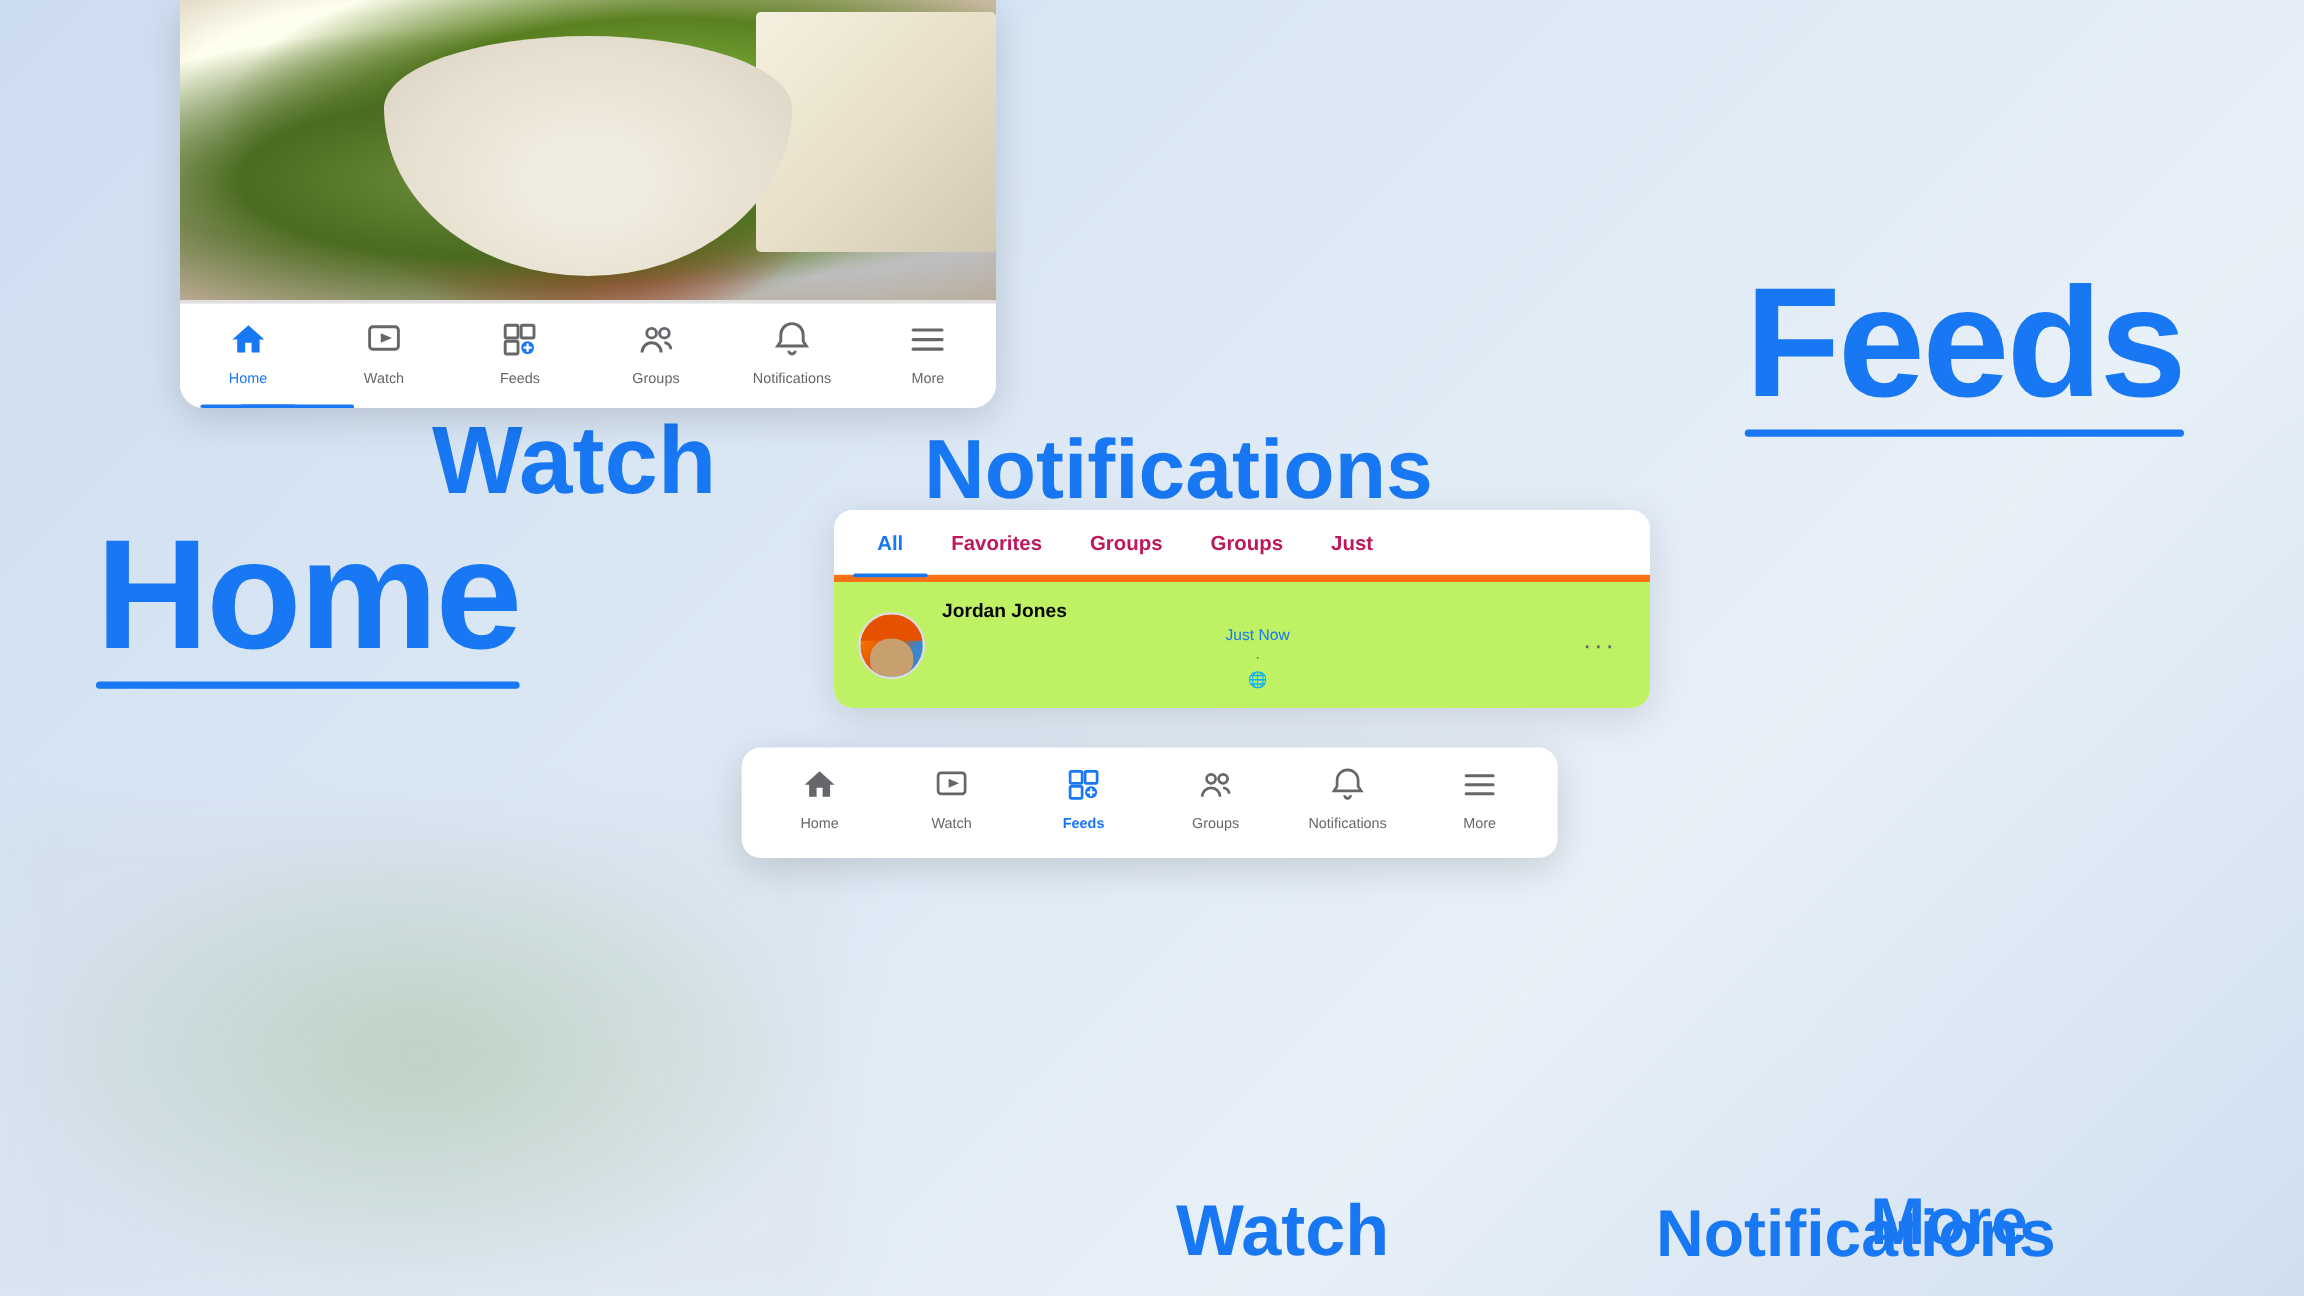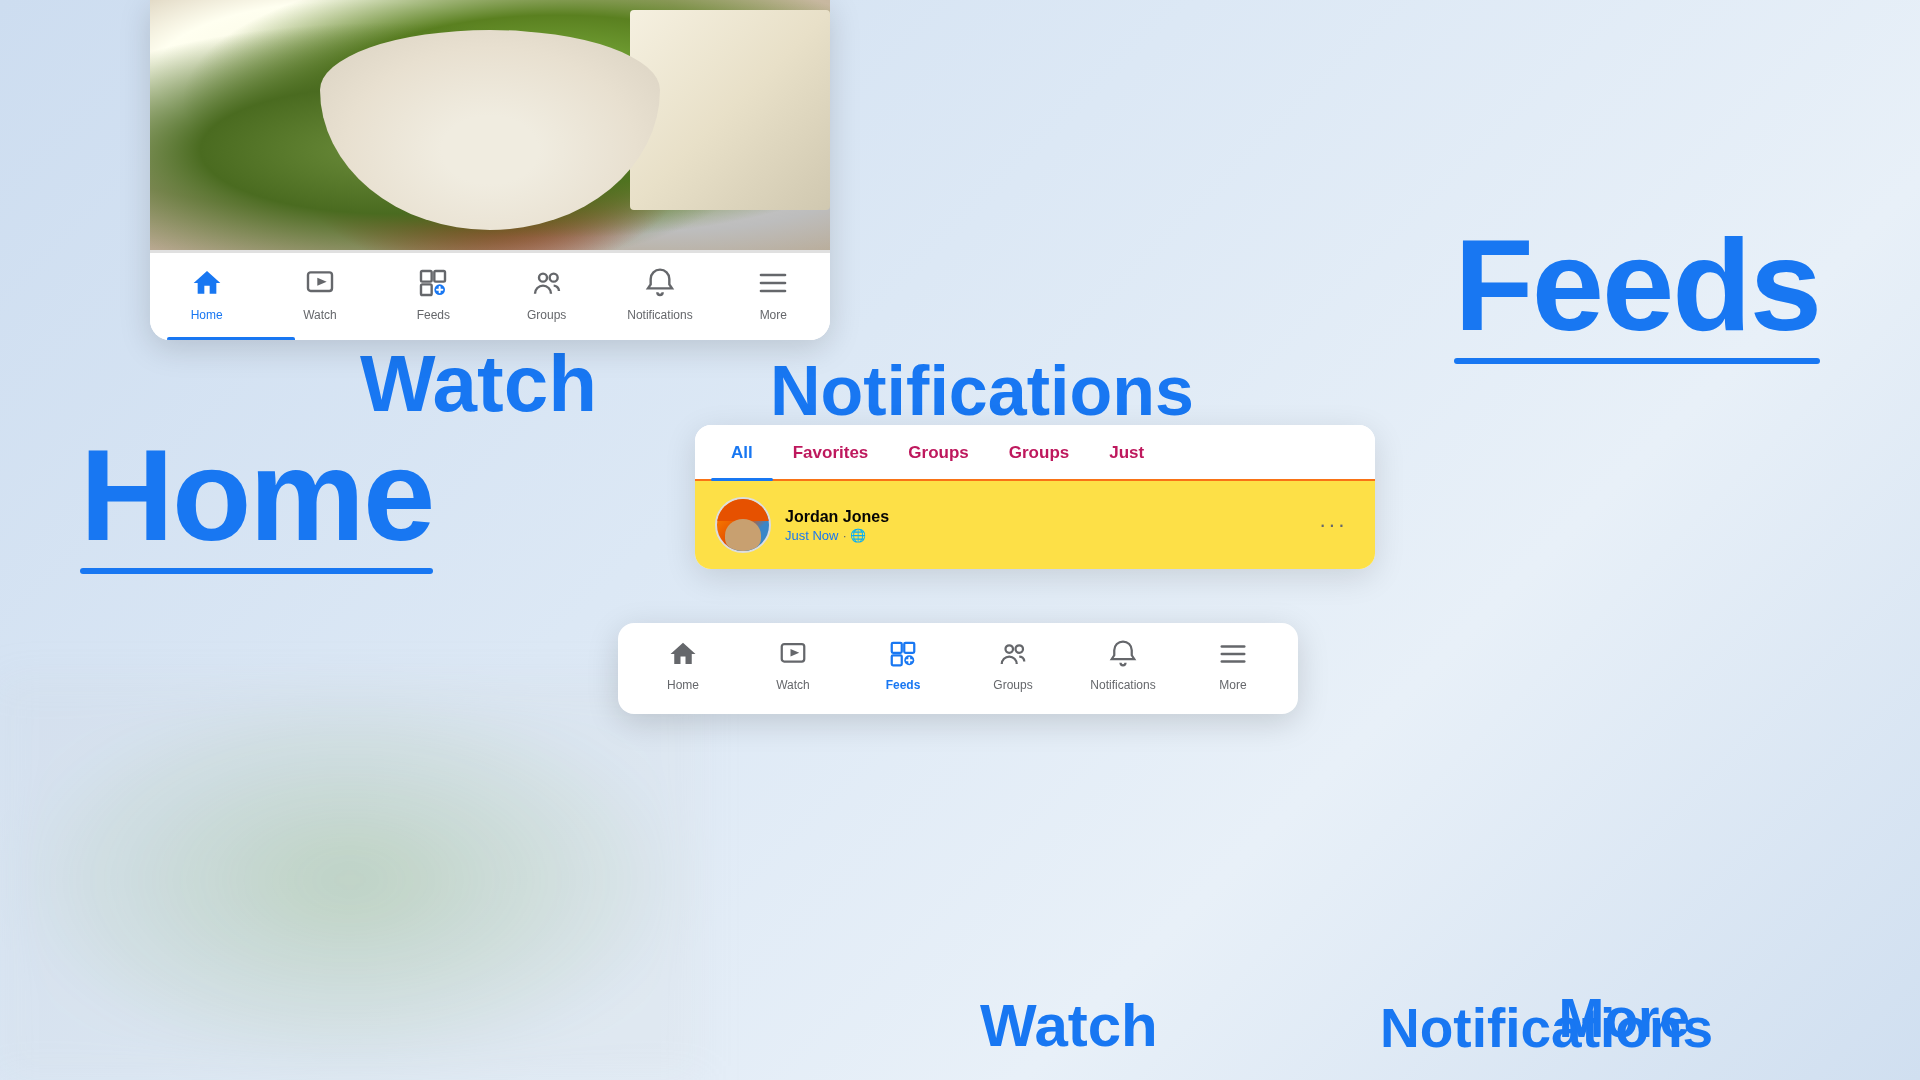--- a/index.html
+++ b/index.html
@@ -199,21 +199,21 @@
       background: white;
       border-radius: 16px;
       overflow: hidden;
       box-shadow: 0 8px 32px rgba(0,0,0,0.12);
       z-index: 10;
     }
 
     .feeds-tabs {
       display: flex;
       padding: 0 16px;
-      border-bottom: 2px solid #f97316;
+      border-bottom: 6px solid #f97316;
       background: white;
     }
 
     .feed-tab {
       padding: 18px 20px 16px;
       font-size: 17px;
       font-weight: 600;
       color: #be185d;
       cursor: pointer;
       position: relative;
@@ -231,21 +231,21 @@
       right: 0;
       height: 3px;
       background: #1877f2;
       border-radius: 2px;
     }
 
     .post-row {
       display: flex;
       align-items: center;
       padding: 16px 20px;
-      background: #fde047;
+      background: #bef264;
     }
 
     .avatar {
       width: 56px;
       height: 56px;
       border-radius: 50%;
       overflow: hidden;
       flex-shrink: 0;
       background: linear-gradient(135deg, #ff8f00 0%, #e65100 50%, #3a86c8 70%);
       border: 2px solid #ddd;
@@ -285,20 +285,21 @@
       font-size: 16px;
       font-weight: 700;
       color: #050505;
     }
 
     .post-meta {
       display: flex;
       align-items: center;
       gap: 4px;
       margin-top: 2px;
+      flex-direction: column;
     }
 
     .post-time {
       font-size: 13px;
       color: #1877f2;
       font-weight: 500;
     }
 
     .dot-sep {
       font-size: 13px;

